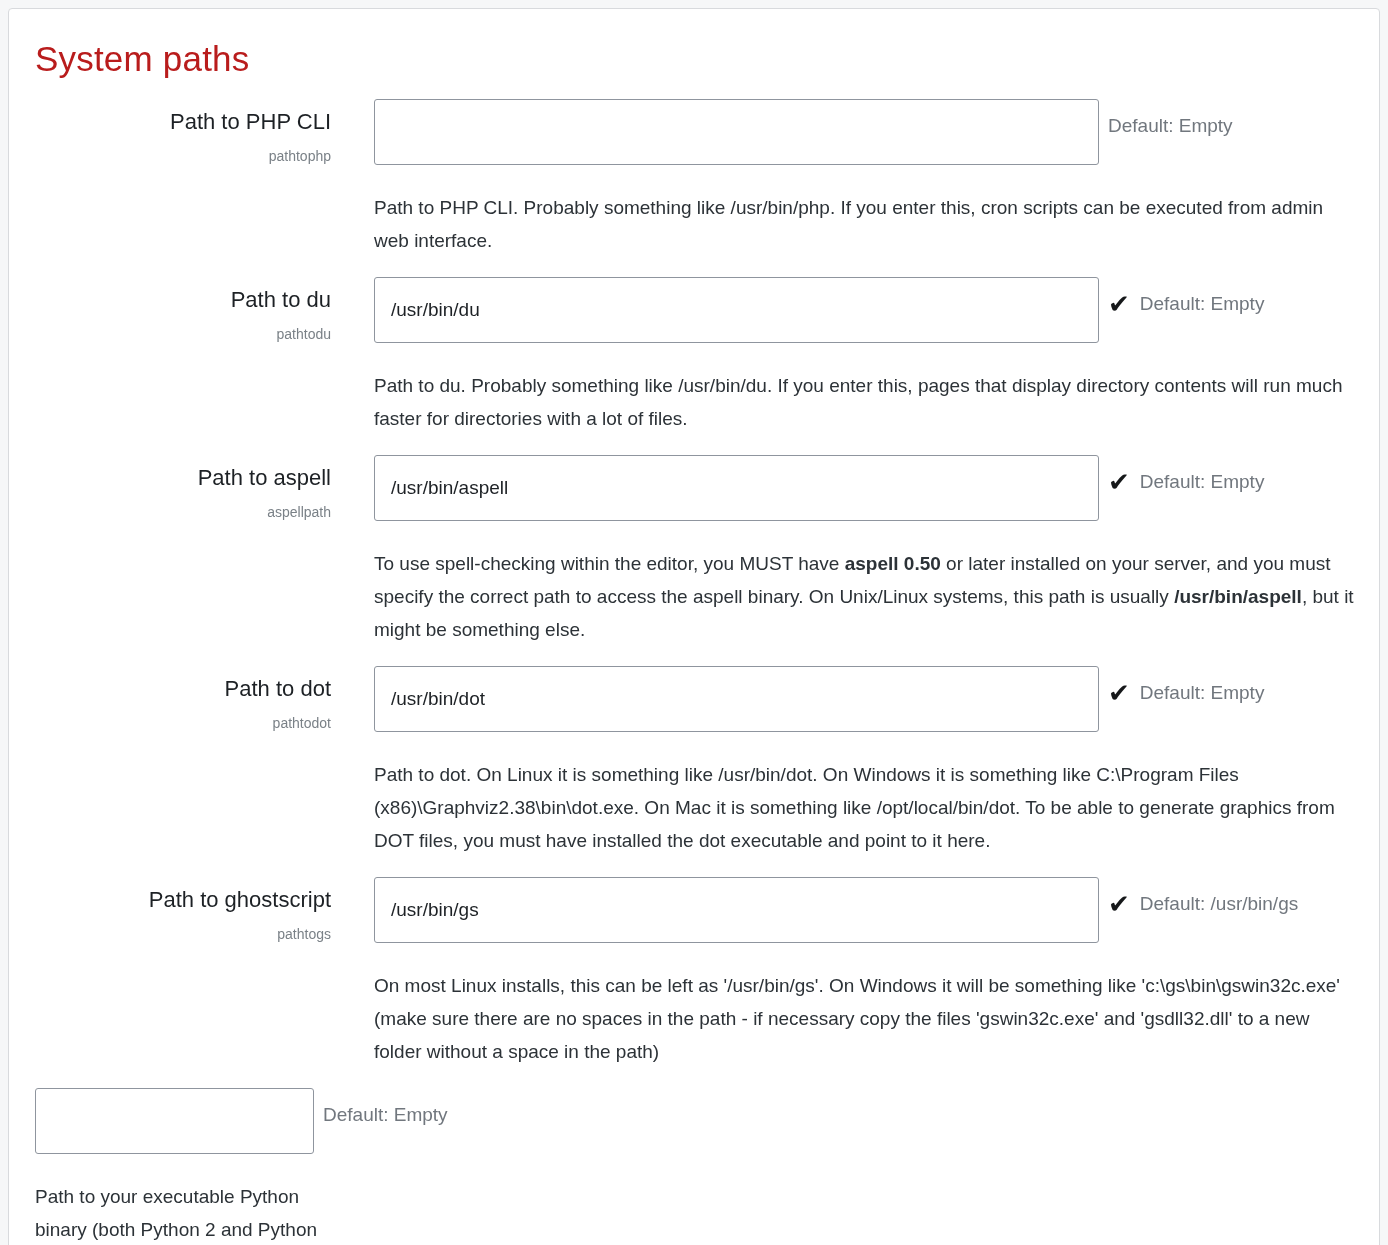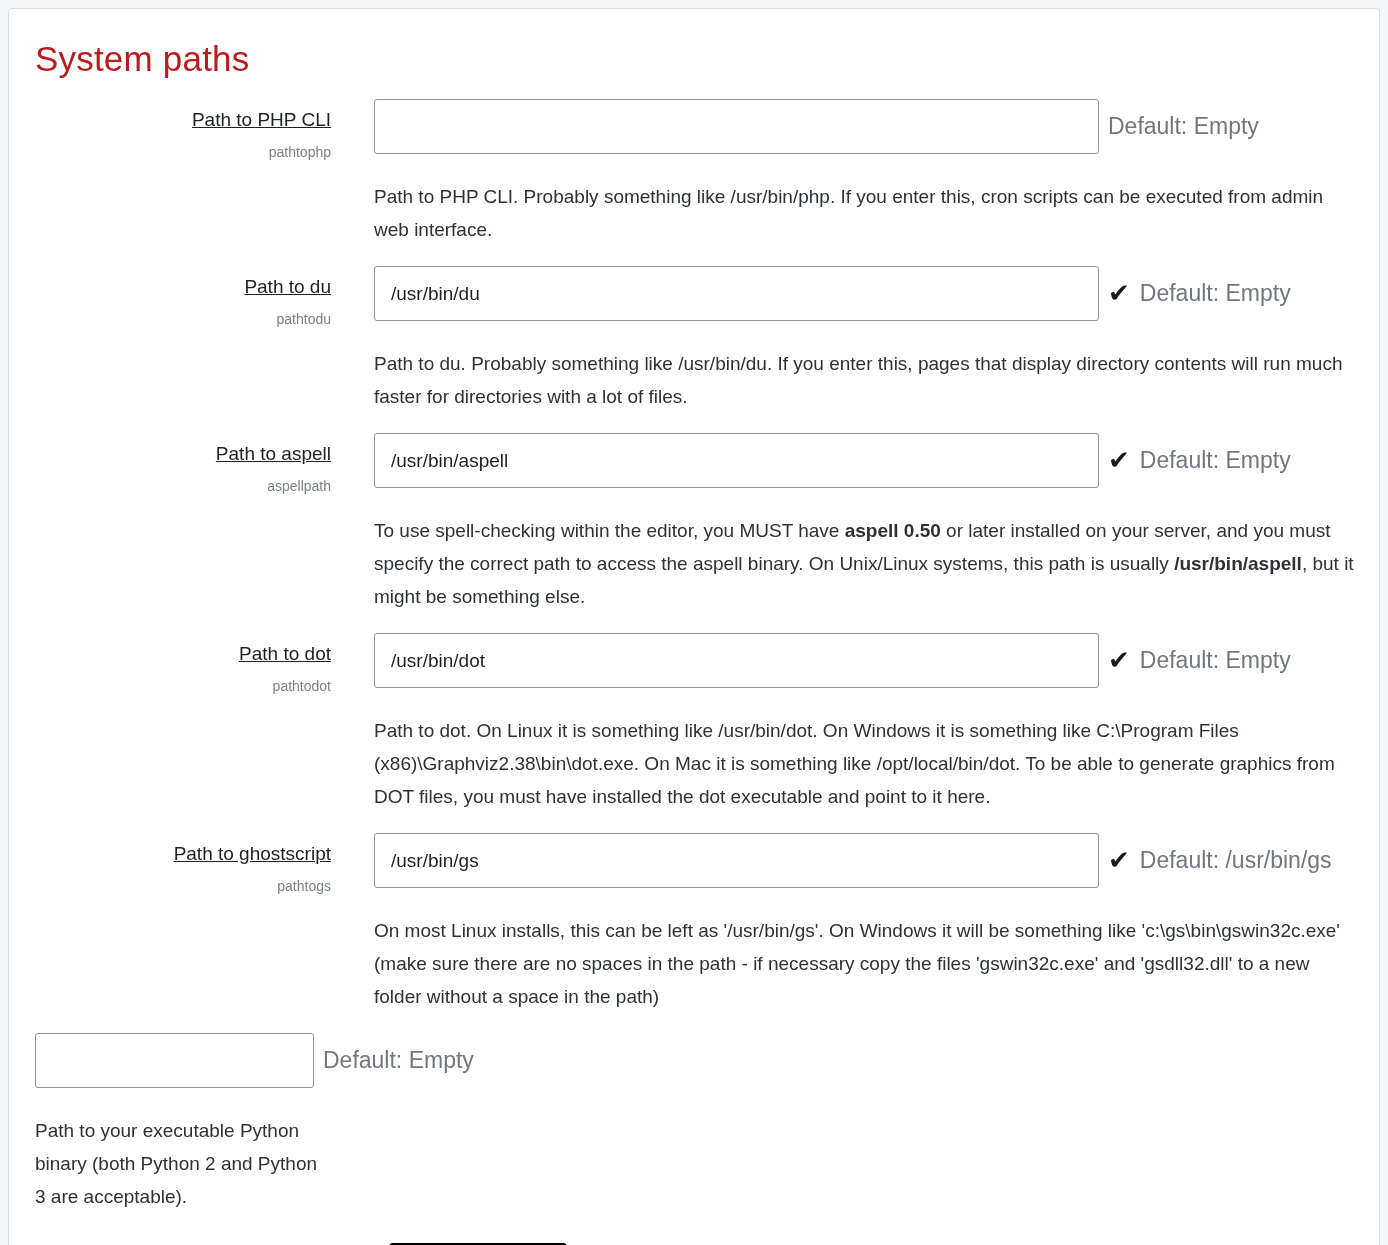--- a/index.html
+++ b/index.html
@@ -27,37 +27,36 @@
     display: grid;
     grid-template-columns: 296px 1fr;
     column-gap: 43px;
     margin-bottom: 20px;
   }
   .label-col {
     text-align: right;
     padding-top: 9px;
   }
   .setting-label {
-    font-size: 19px;
+    font-size: 22px;
     color: #1d2125;
     line-height: 1.25;
-    text-decoration: underline;
   }
   .setting-name {
     font-size: 14px;
     color: #7a8187;
     margin-top: 12px;
   }
   .control-row {
     display: flex;
     align-items: flex-start;
   }
   .path-input {
     width: 725px;
-    height: 55px;
+    height: 66px;
     border: 1px solid #8f959e;
     border-radius: 3px;
     padding: 0 16px;
     font-family: "Liberation Sans", "DejaVu Sans", sans-serif;
     font-size: 19px;
     color: #1d2125;
     background: #ffffff;
     outline: none;
   }
   .default-area {
@@ -67,21 +66,21 @@
     padding-top: 13px;
     white-space: nowrap;
   }
   .checkmark {
     font-size: 26px;
     line-height: 28px;
     color: #16181a;
     margin-right: 10px;
   }
   .default-text {
-    font-size: 23px;
+    font-size: 19px;
     line-height: 28px;
     color: #71777e;
   }
   .setting-desc {
     margin-top: 26px;
     max-width: 992px;
     font-size: 19px;
     line-height: 33px;
     color: #2c3237;
   }

